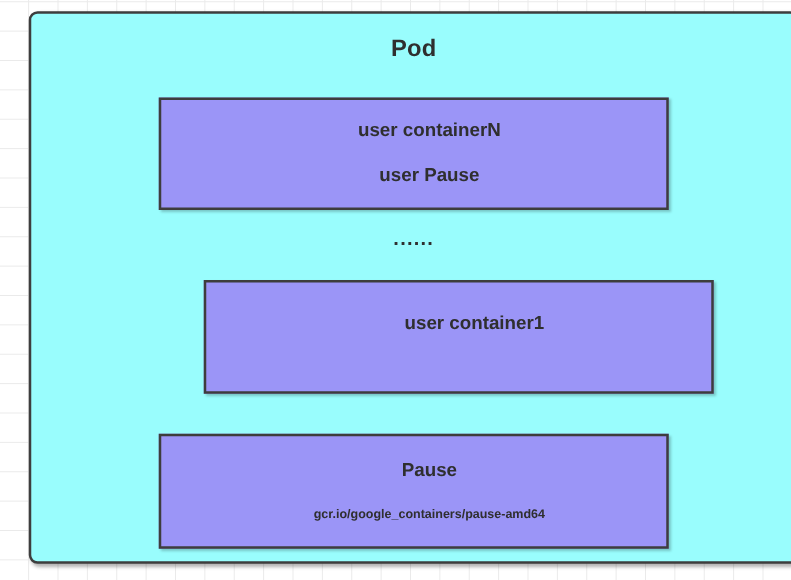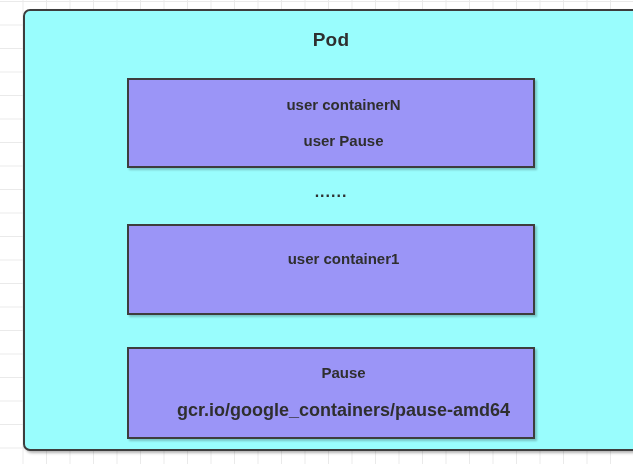--- a/index.html
+++ b/index.html
@@ -58,34 +58,34 @@
     border: 2px solid #3d3d3d;
     box-shadow: 1.5px 1.5px 2px rgba(0,0,0,0.22);
     display: flex;
     flex-direction: column;
     align-items: center;
     justify-content: center;
     padding-left: 25px;
   }
 
   #box-containerN { top: 67px;  height: 90px; }
-  #box-container1 { top: 213px; height: 91px; }
+  #box-container1 { top: 213px; height: 91px; margin-left: 36px; }
   #box-pause      { top: 336px; height: 92px; }
 
   .box-line {
     font-size: 15px;
     font-weight: bold;
     color: #2f2f2f;
     text-align: center;
     line-height: 1.1;
     white-space: nowrap;
   }
 
   .box-line.first  { margin-bottom: 20px; }
-  .box-line.wide   { font-size: 18px; }
+  .box-line.wide   { font-size: 10px; }
 
   
   #ellipsis {
     position: absolute;
     left: 102px;
     width: 408px;
     top: 172px;
     text-align: center;
     font-size: 16px;
     font-weight: bold;

